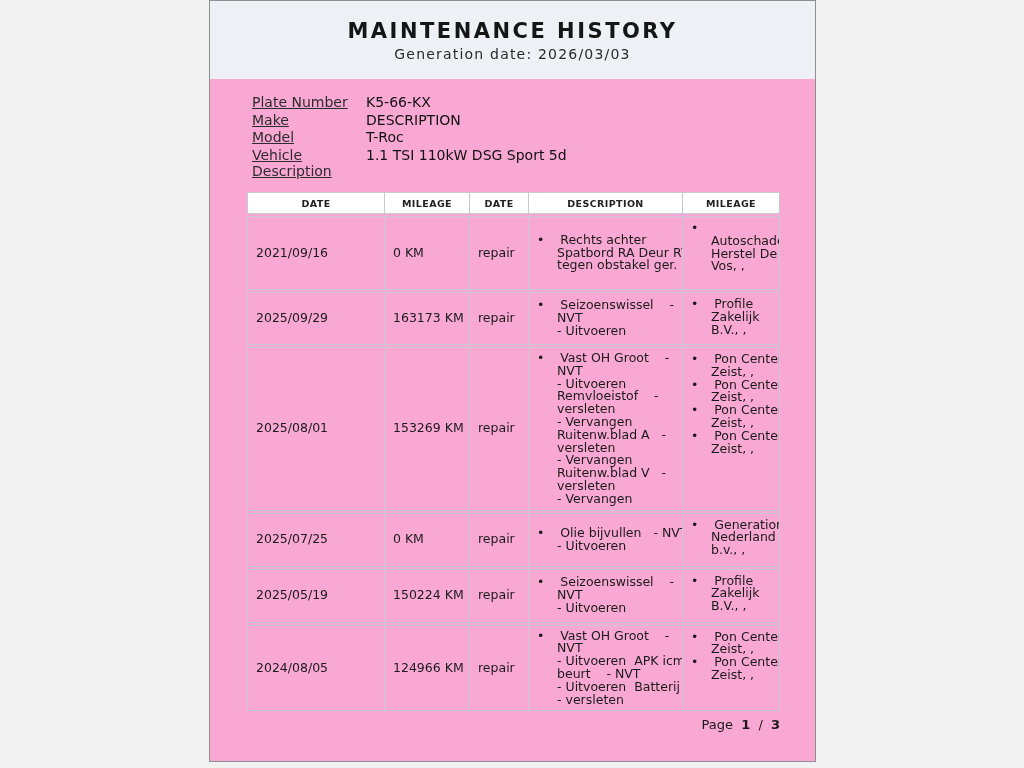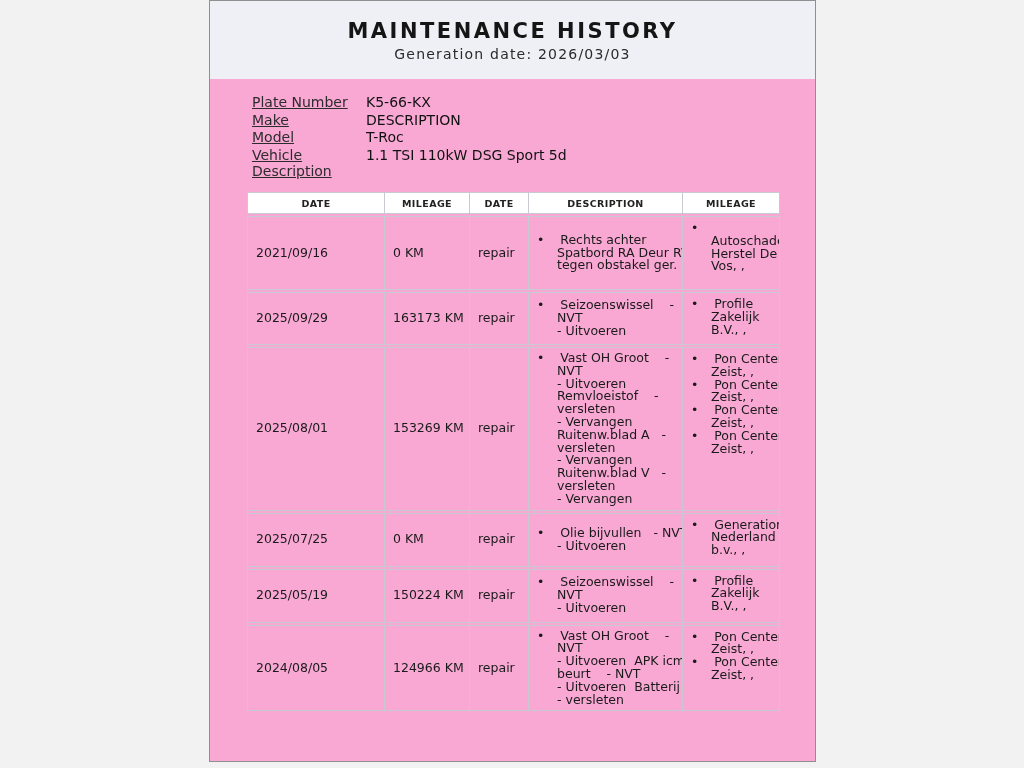--- a/index.html
+++ b/index.html
@@ -266,15 +266,21 @@
             <td class="c-sup">
               <div class="li">•    Pon Center
 Zeist, ,</div>
               <div class="li">•    Pon Center
 Zeist, ,</div>
             </td>
           </tr>
         </tbody>
     </table>
 
+    <div class="page-ind">
+      <span>Page</span>
+      <b>1</b>
+      <span>/</span>
+      <b>3</b>
+    </div>
   </div>
 
 </div>
 
 </body></html>

